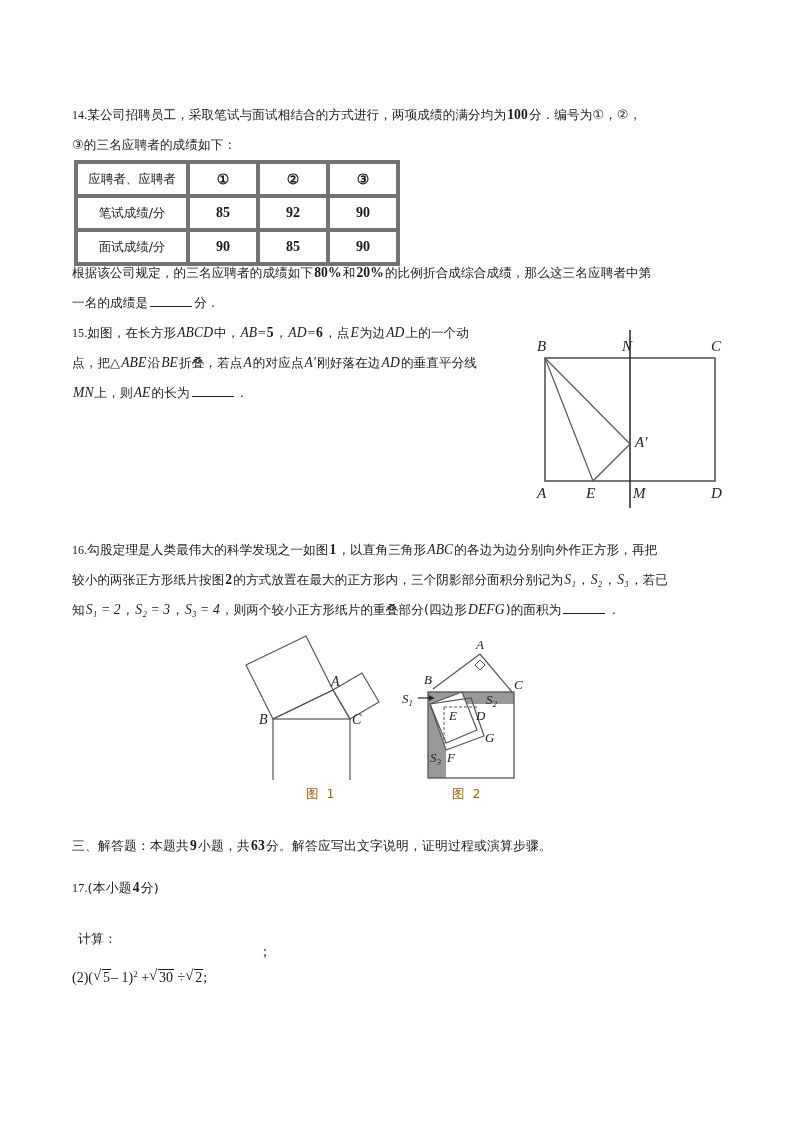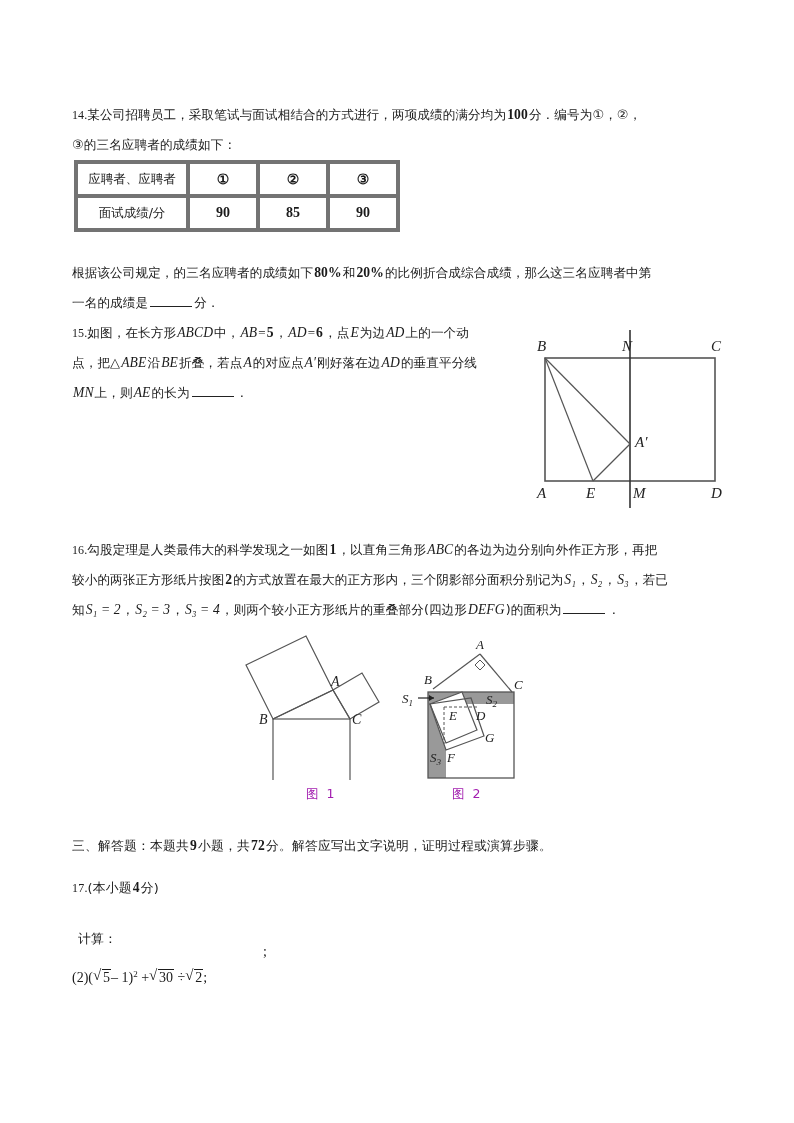--- a/index.html
+++ b/index.html
@@ -53,21 +53,21 @@
   .score-table td.val { width: 64px; font-family: "Liberation Serif", serif; font-size: 14px; font-weight: bold; }
   .circnum { font-size: 13px; font-family: "DejaVu Sans", sans-serif; }
 
   
   .fig { position: absolute; }
   .fig svg { display: block; }
   .figcap {
     position: absolute;
     font-family: "DejaVu Sans", sans-serif;
     font-size: 12.5px;
-    color: #a21caf;
+    color: #a16207;
     letter-spacing: 2px;
   }
 
   .seclabel {
     position: absolute;
     font-family: "DejaVu Sans", sans-serif;
     font-size: 12.8px;
     letter-spacing: 0.2px;
   }
 
@@ -104,20 +104,26 @@
     <span class="circnum">③</span><span class="cn">的三名应聘者的成绩如下：</span>
   </div>
 
   <table class="score-table" style="left:74px; top:160px;">
     <tbody>
       <tr>
         <td class="label">应聘者、应聘者</td>
         <td class="val circnum">①</td>
         <td class="val circnum">②</td>
         <td class="val circnum">③</td>
+      </tr>
+      <tr>
+        <td class="label">笔试成绩/分</td>
+        <td class="val">85</td>
+        <td class="val">92</td>
+        <td class="val">90</td>
       </tr>
       <tr>
         <td class="label">面试成绩/分</td>
         <td class="val">90</td>
         <td class="val">85</td>
         <td class="val">90</td>
       </tr>
     </tbody>
   </table>
 
@@ -215,21 +221,21 @@
       <text x="30" y="130" font-family="Liberation Serif, serif" font-style="italic" font-size="13" fill="#222">S<tspan font-size="9" dy="3">3</tspan></text>
       <text x="49" y="88" font-family="Liberation Serif, serif" font-style="italic" font-size="13" fill="#222">E</text>
       <text x="76" y="88" font-family="Liberation Serif, serif" font-style="italic" font-size="13" fill="#222">D</text>
       <text x="47" y="130" font-family="Liberation Serif, serif" font-style="italic" font-size="13" fill="#222">F</text>
       <text x="85" y="110" font-family="Liberation Serif, serif" font-style="italic" font-size="13" fill="#222">G</text>
     </svg>
   </div>
   <div class="figcap" style="left:452px; top:786px;">图 2</div>
 
   <div class="seclabel" style="left:72px; top:838px;">
-    <span>三、解答题：本题共</span><span class="mn">9</span><span>小题，共</span><span class="mn">72</span><span>分。解答应写出文字说明，证明过程或演算步骤。</span>
+    <span>三、解答题：本题共</span><span class="mn">9</span><span>小题，共</span><span class="mn">63</span><span>分。解答应写出文字说明，证明过程或演算步骤。</span>
   </div>
 
   <div class="seclabel" style="left:72px; top:880px;">
     <span class="qnum">17.</span><span>(本小题</span><span class="mn">4</span><span>分)</span>
   </div>
 
   <div class="seclabel" style="left:78px; top:931px;">计算：</div>
 
   <div class="expr" style="position:absolute; left:263px; top:944px;">;</div>
 

